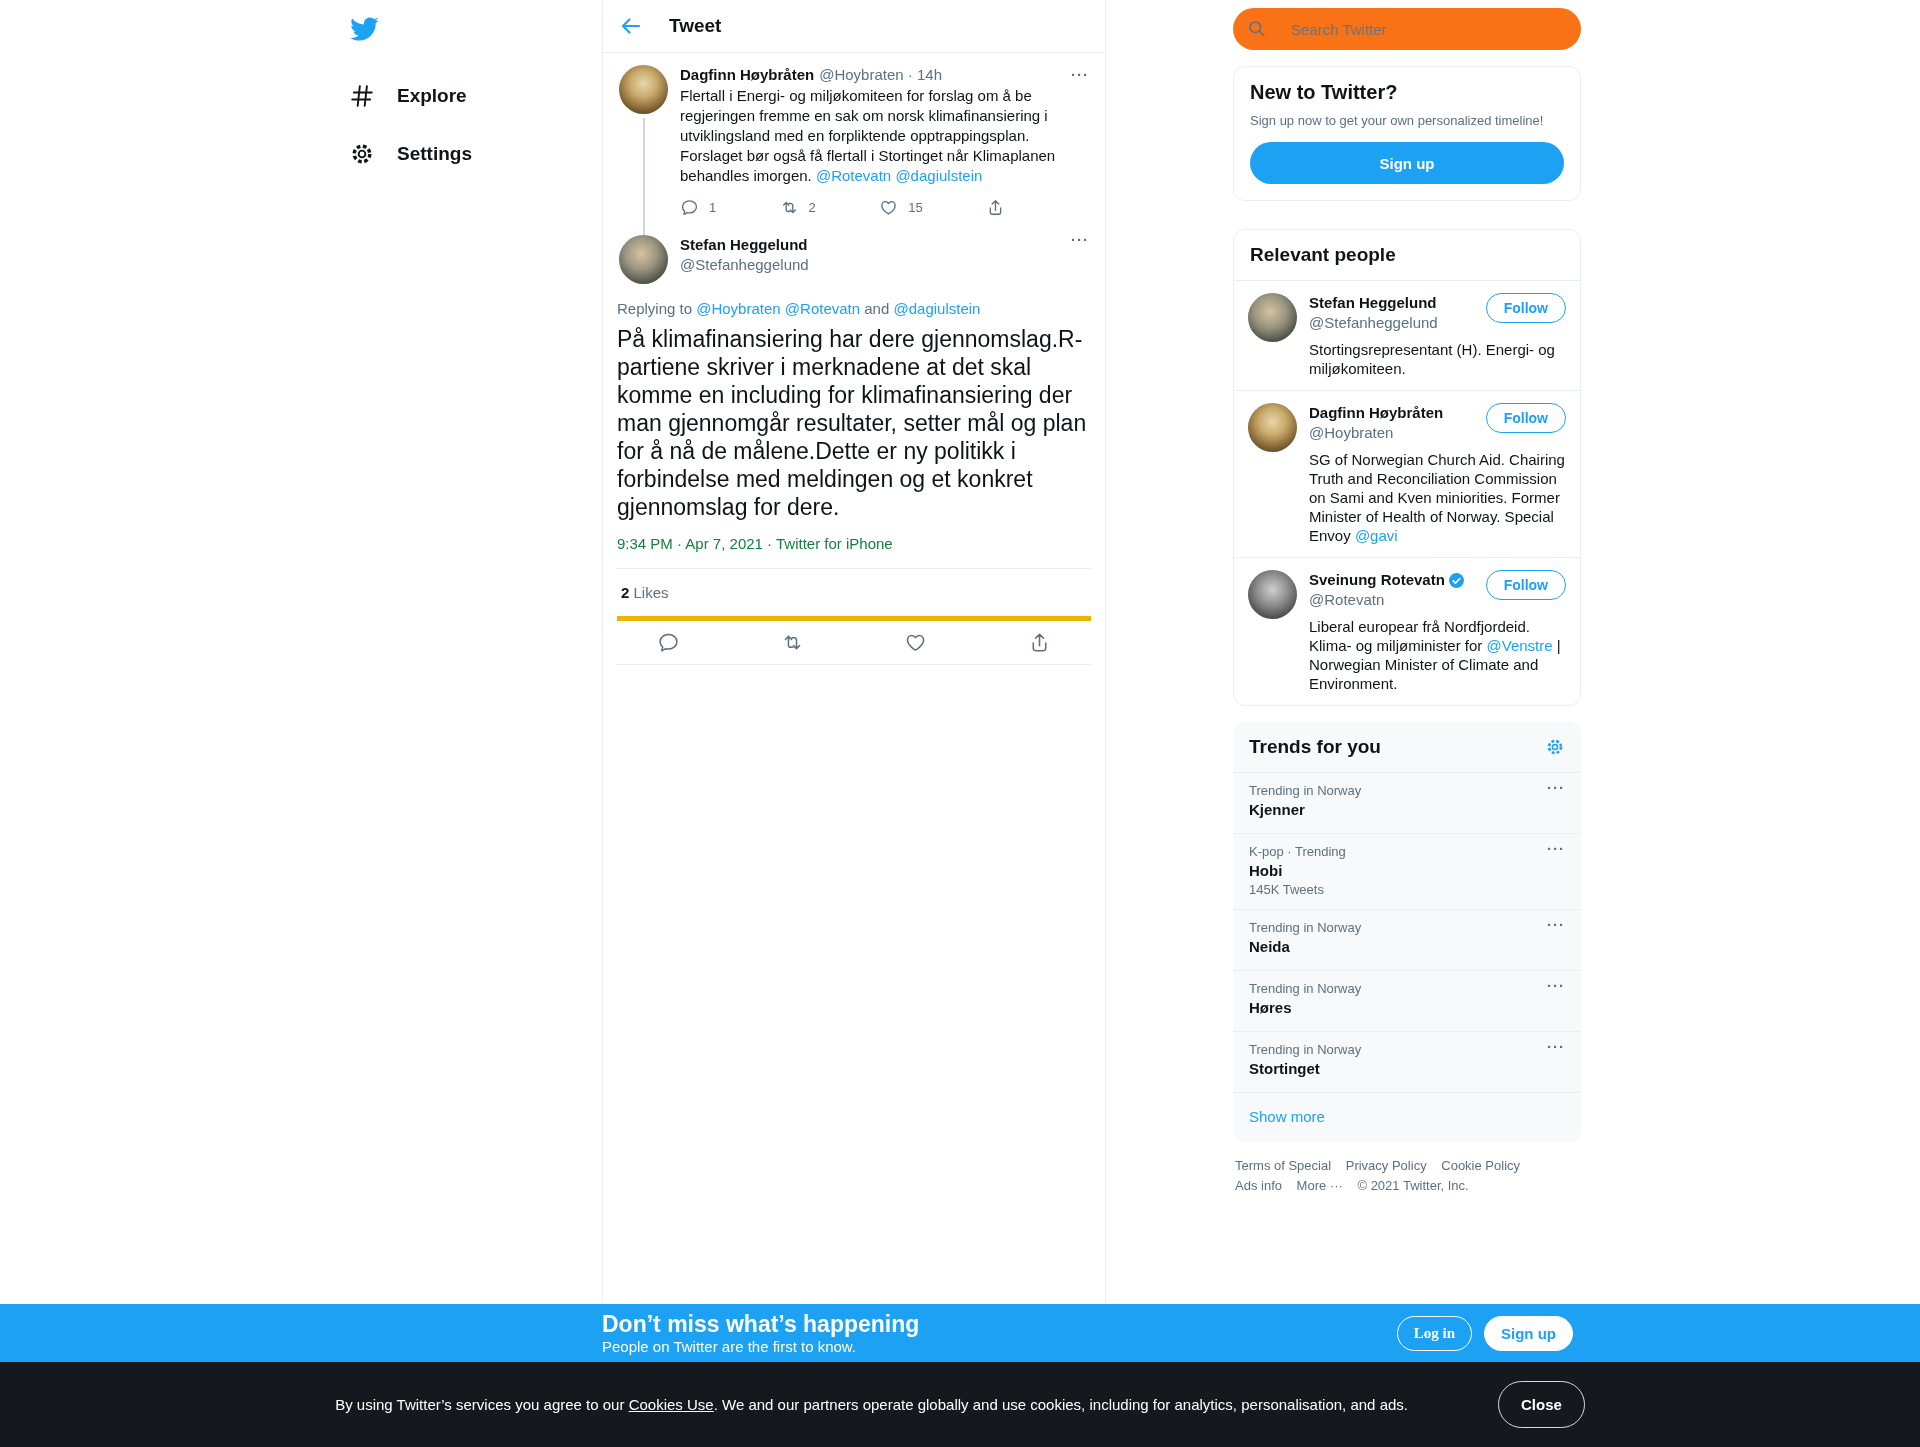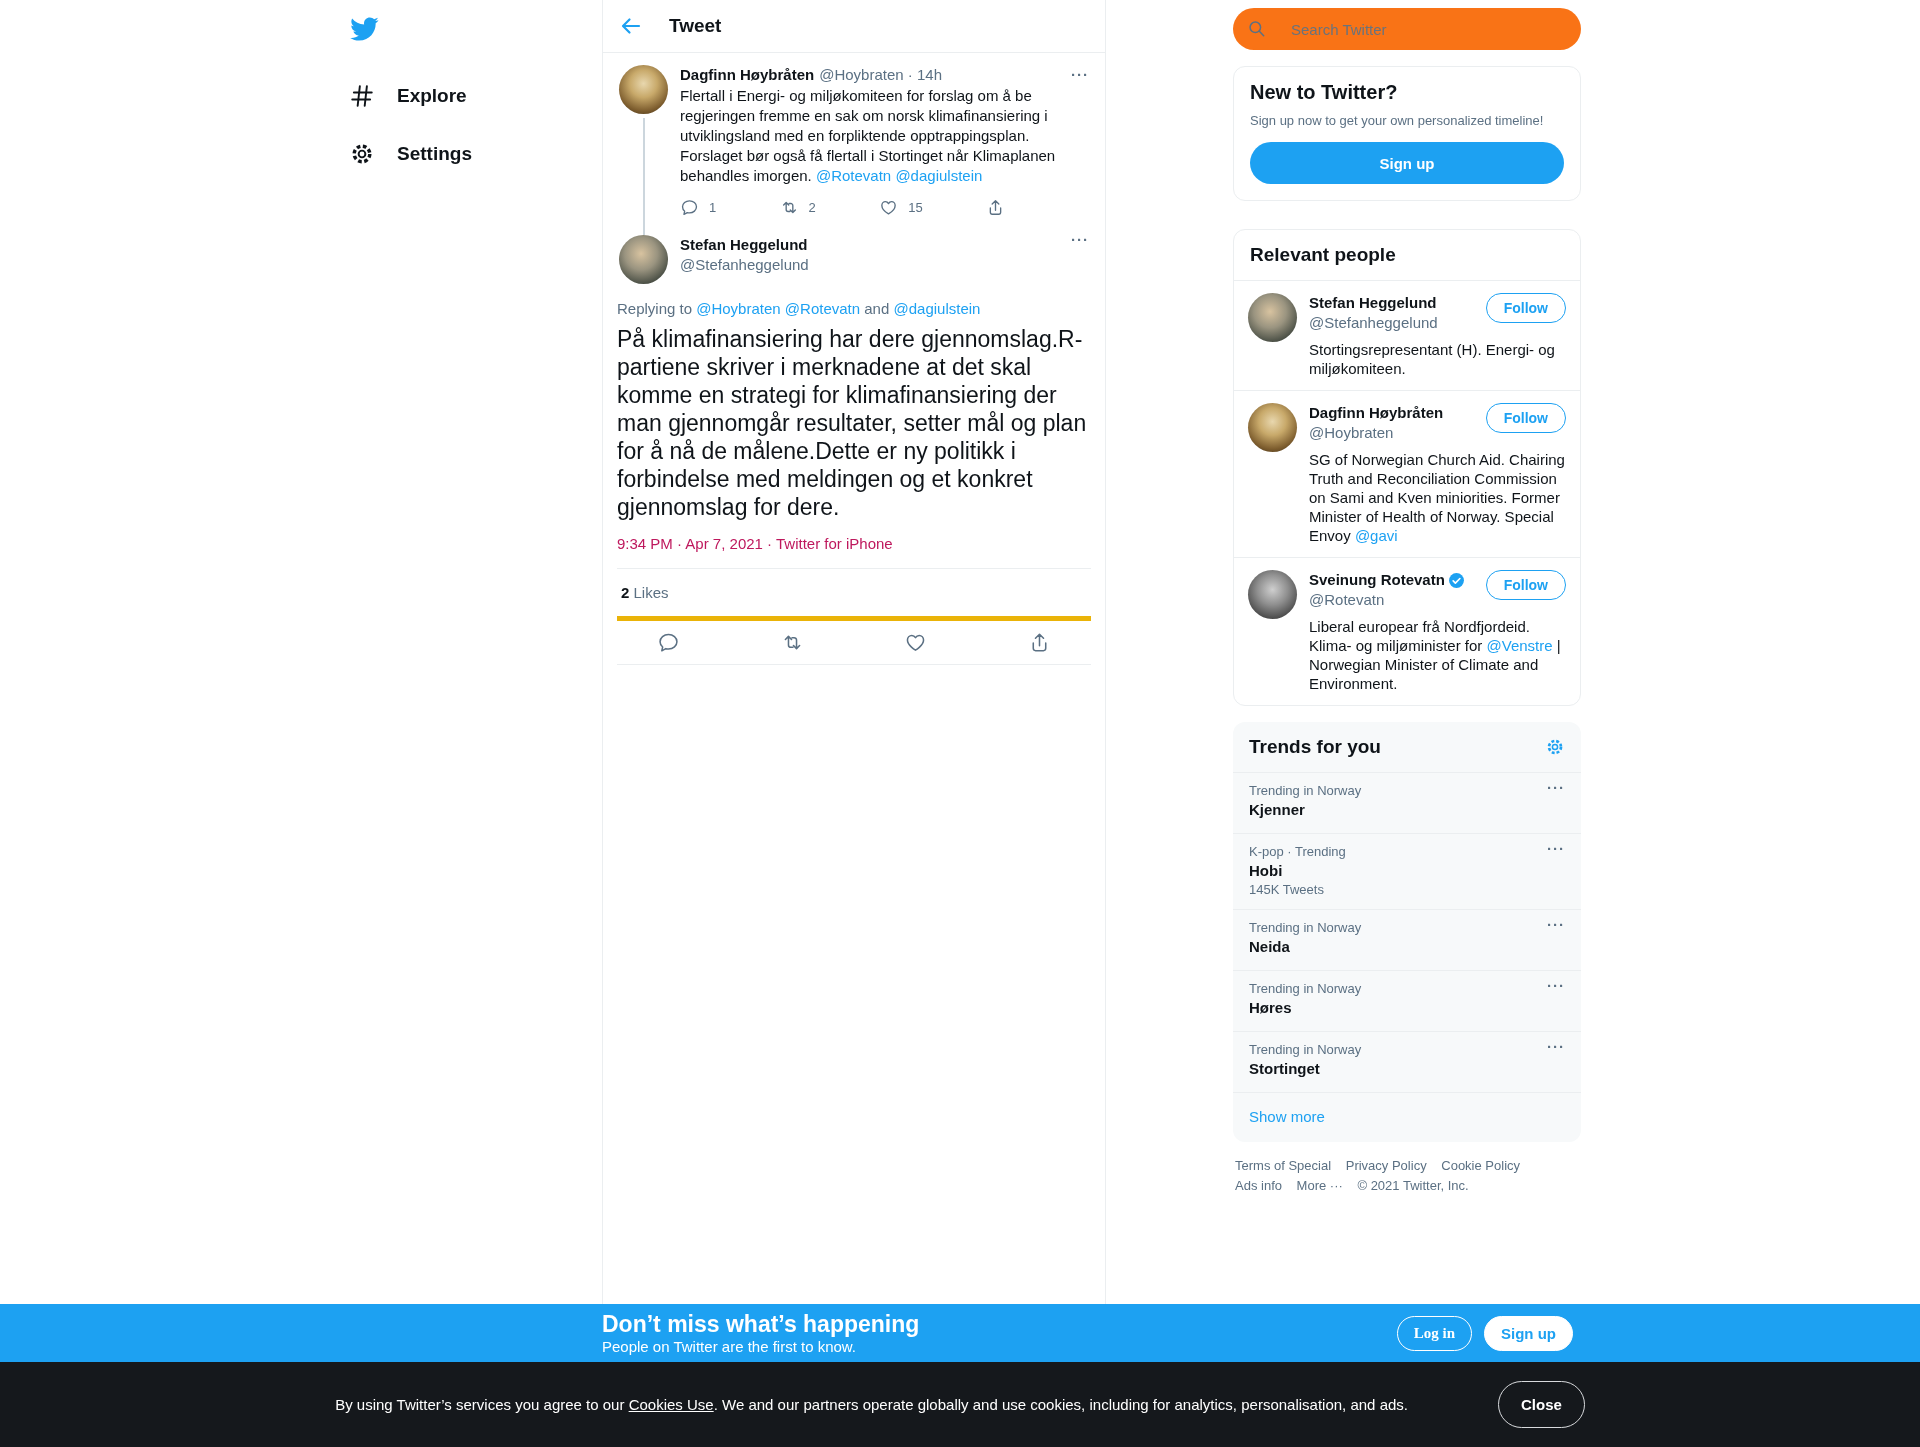--- a/index.html
+++ b/index.html
@@ -53,21 +53,21 @@
   .pt-actions { display: flex; justify-content: space-between; margin: 12px 84px 6px 0; }
   .action { display: flex; align-items: center; gap: 10px; color: #5b7083; font-size: 13px; cursor: pointer; }
   .action svg { width: 19px; height: 19px; }
 
   .focus-tweet { padding-bottom: 4px; }
   .ft-header { display: flex; align-items: flex-start; padding: 10px 16px 0; }
   .ft-header .avatar { width: 49px; height: 49px; }
   .ft-names { display: flex; flex-direction: column; margin-left: 12px; font-size: 15px; line-height: 20px; }
   .ft-replying { padding: 16px 14px 0; font-size: 15px; color: #5b7083; }
   .ft-text { padding: 8px 14px 0; font-size: 23px; line-height: 28px; color: #0f1419; }
-  .ft-time { margin: 14px 14px 0; padding-bottom: 16px; font-size: 15px; color: #be185d; border-bottom: 1px solid #ebeef0; cursor: pointer; }
+  .ft-time { margin: 14px 14px 0; padding-bottom: 16px; font-size: 15px; color: #15803d; border-bottom: 1px solid #ebeef0; cursor: pointer; }
   .ft-likes { margin: 0 14px; padding: 15px 4px; font-size: 15px; border-bottom: 5px solid #eab308; cursor: pointer; }
   .ft-likes b { font-weight: bold; color: #0f1419; }
   .ft-actions { margin: 0 14px; padding: 10px 40px 10px; border-bottom: 1px solid #ebeef0; display: flex; justify-content: space-between; }
   .ft-actions .action svg { width: 23px; height: 23px; }
 
   
   .right-col { position: absolute; left: 1233px; top: 0; width: 348px; }
   .searchbar {
     margin-top: 8px; height: 42px; border-radius: 21px; background: #f97316;
     display: flex; align-items: center; padding: 0 14px; gap: 24px; cursor: text;
@@ -238,21 +238,21 @@
       </div>
       <span class="more-dots">···</span>
     </div>
     <div class="ft-replying">
       <span>Replying to</span>
       <a class="link">@Hoybraten</a>
       <a class="link">@Rotevatn</a>
       <span>and</span>
       <a class="link">@dagiulstein</a>
     </div>
-    <div class="ft-text">På klimafinansiering har dere gjennomslag.R-partiene skriver i merknadene at det skal komme en strategi for klimafinansiering der man gjennomgår resultater, setter mål og plan for å nå de målene.Dette er ny politikk i forbindelse med meldingen og et konkret gjennomslag for dere.</div>
+    <div class="ft-text">På klimafinansiering har dere gjennomslag.R-partiene skriver i merknadene at det skal komme en including for klimafinansiering der man gjennomgår resultater, setter mål og plan for å nå de målene.Dette er ny politikk i forbindelse med meldingen og et konkret gjennomslag for dere.</div>
     <div class="ft-time">9:34 PM · Apr 7, 2021 · Twitter for iPhone</div>
     <div class="ft-likes">
       <b>2</b>
       <span class="muted">Likes</span>
     </div>
     <div class="ft-actions">
       <div class="action">
         <svg viewBox="0 0 24 24" fill="none" stroke="currentColor" stroke-width="1.6">
             <path d="M12 3.6c-4.9 0-8.8 3.4-8.8 7.6 0 2.2 1 4.2 2.7 5.5l-.9 4 4.2-2.3c.9.2 1.8.4 2.8.4 4.9 0 8.8-3.4 8.8-7.6S16.9 3.6 12 3.6z" stroke-linejoin="round"></path>
           </svg>

